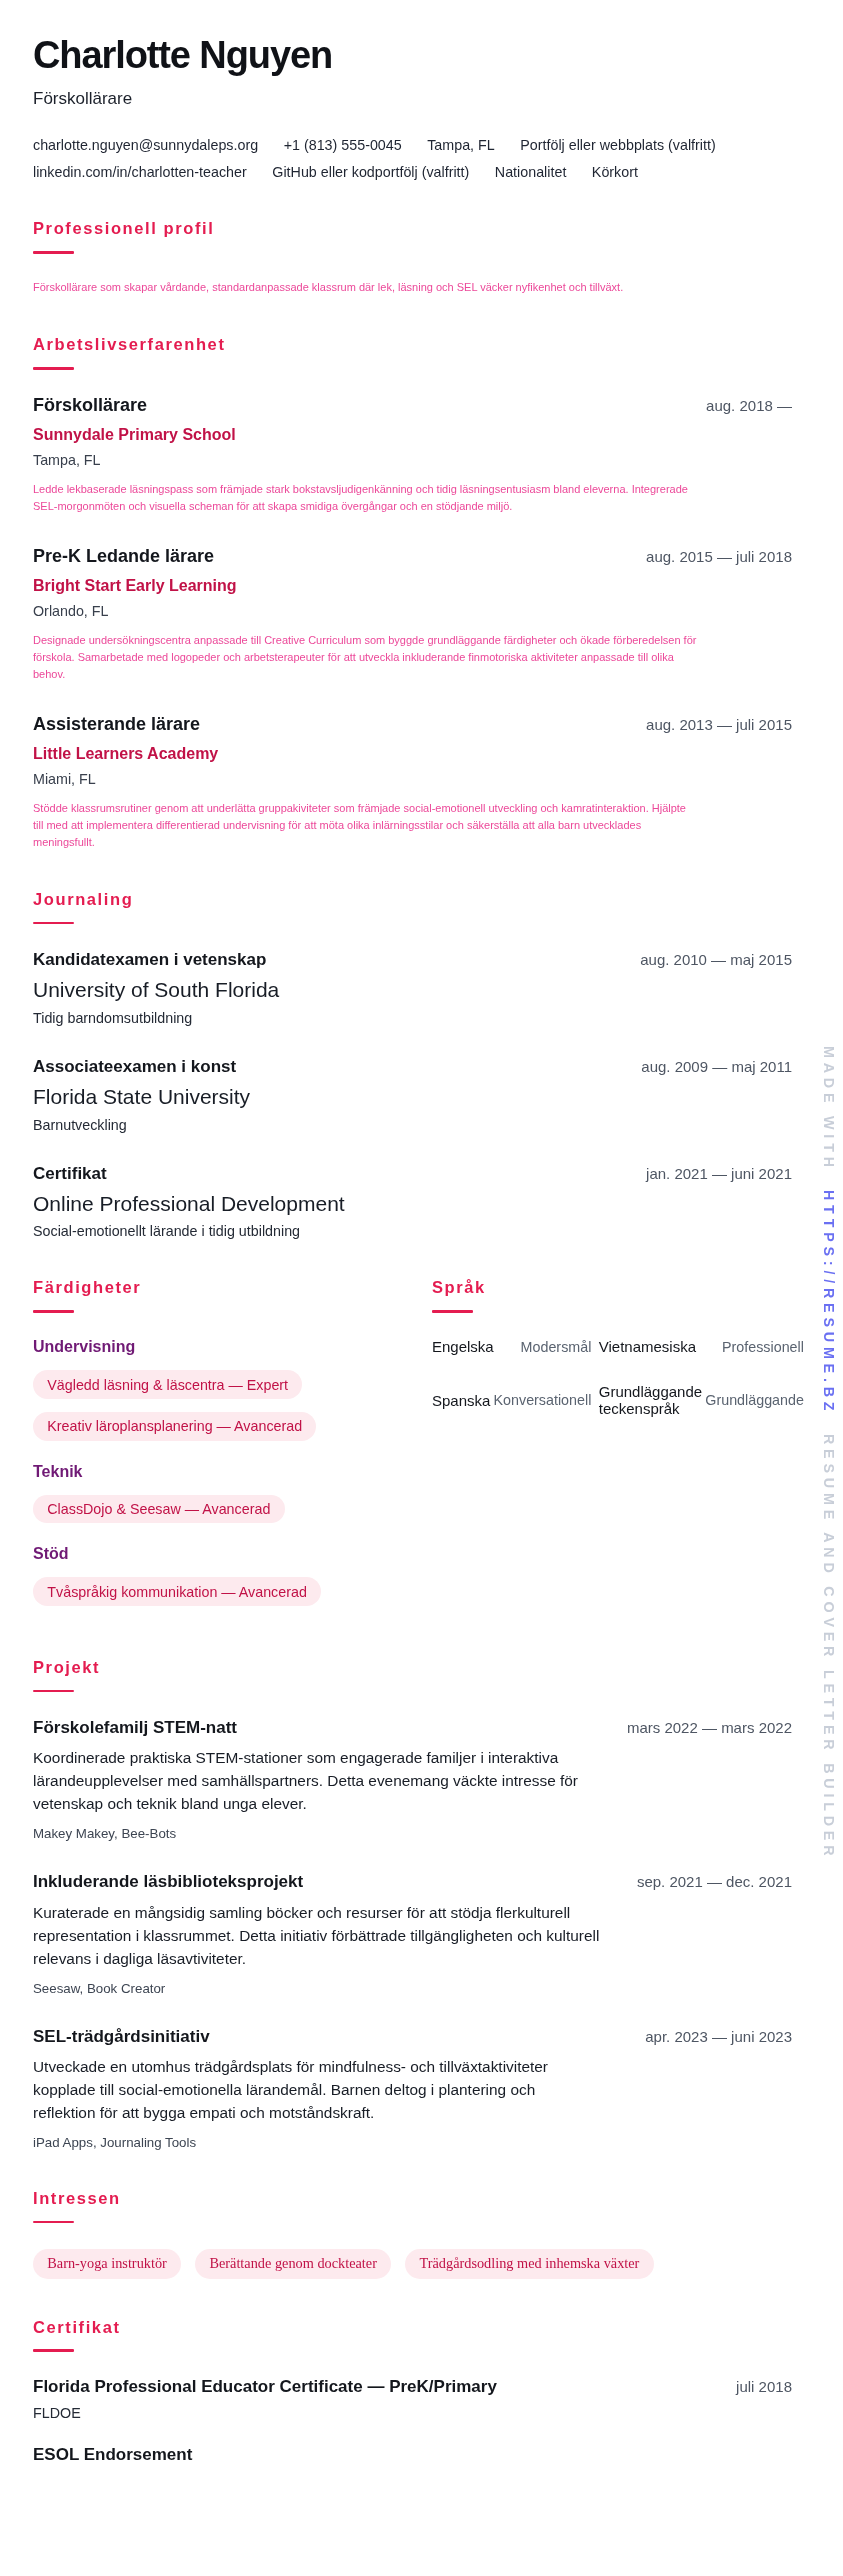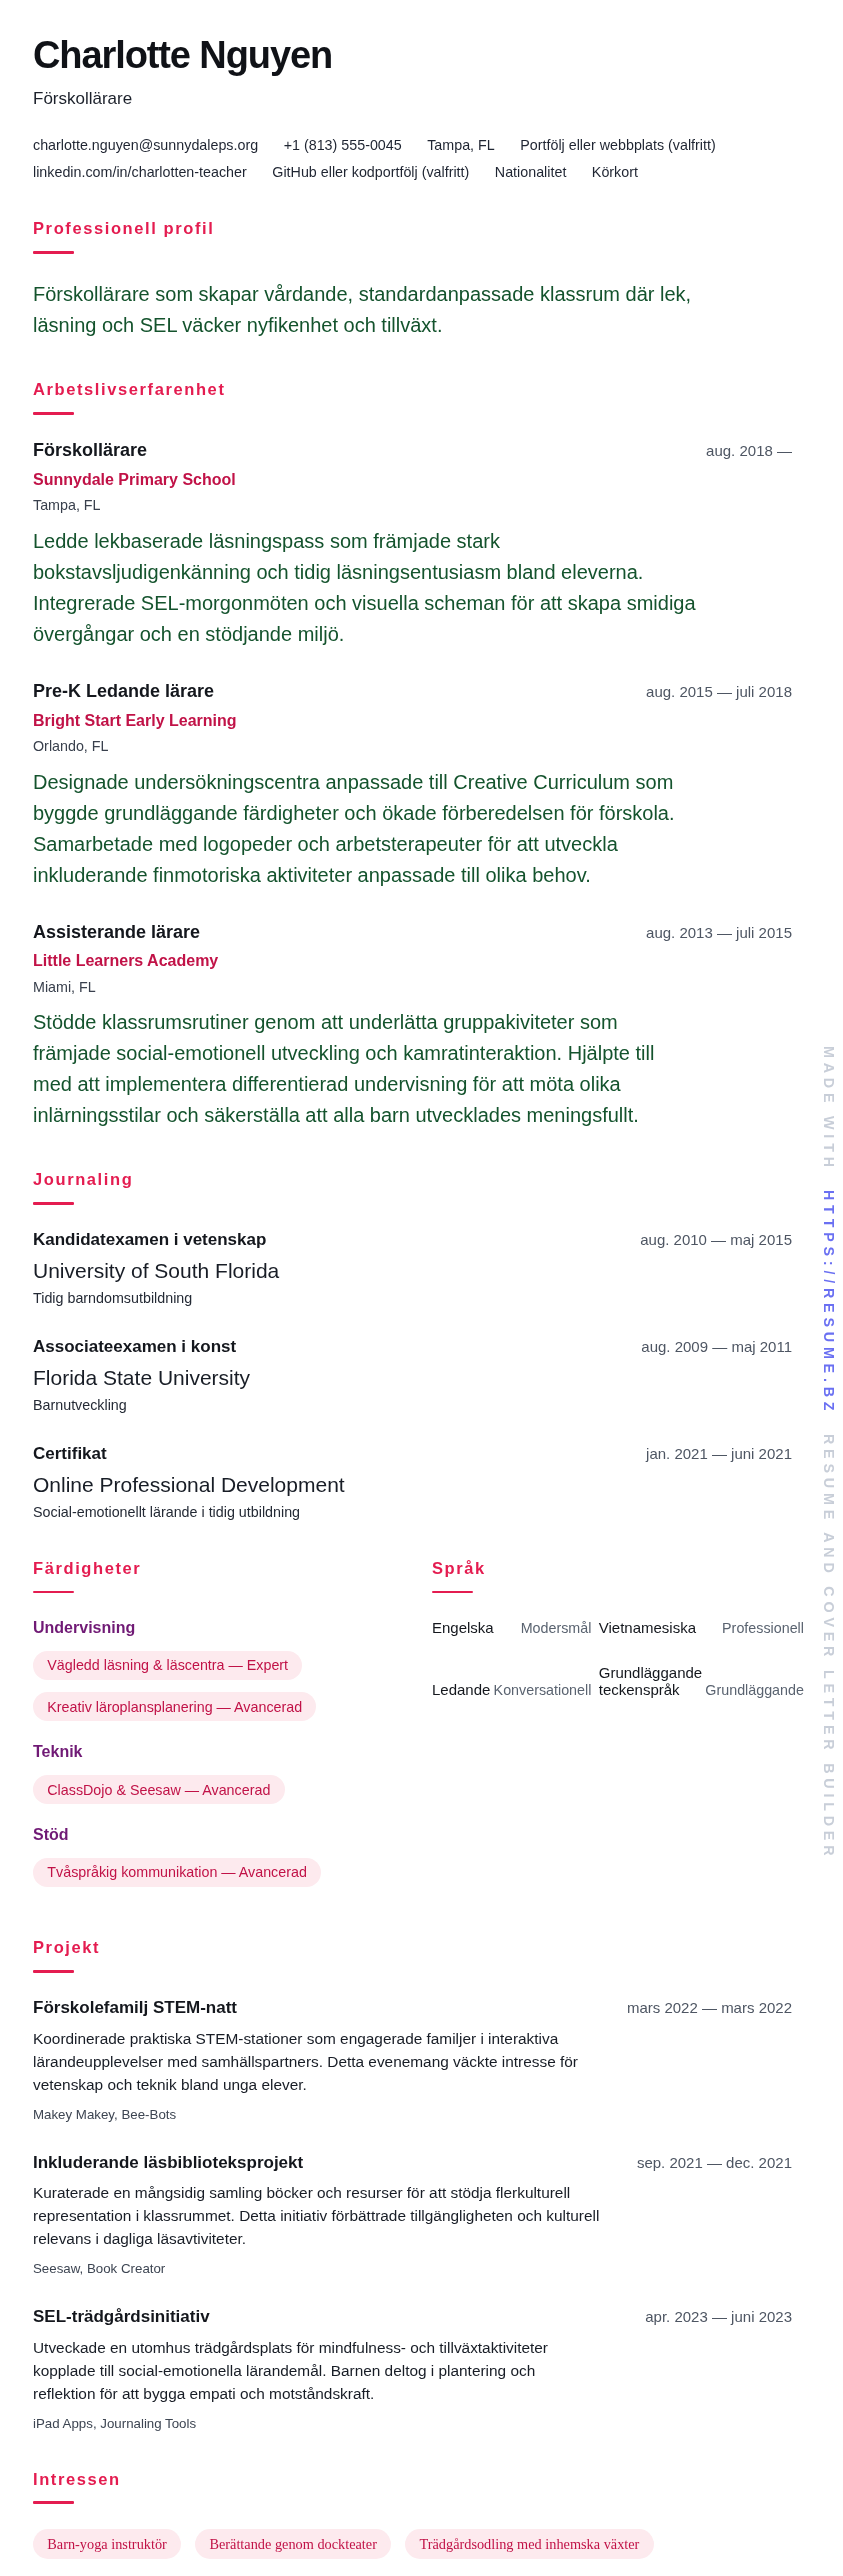--- a/index.html
+++ b/index.html
@@ -73,23 +73,23 @@
   .company {
     font-size: 16px;
     font-weight: 700;
     color: #c11247;
     margin-top: 9.6px;
     display: inline-block;
     text-decoration: none;
   }
   .location { font-size: 14.3px; color: #39404d; margin-top: 8.5px; }
   .desc {
-    font-size: 20px;
+    font-size: 11px;
     line-height: 1.55;
-    color: #14532d;
+    color: #ec4899;
     margin-top: 12.7px;
     max-width: 664px;
   }
   .school { font-size: 21px; color: #181d26; margin-top: 8.5px; }
   .field  { font-size: 14.3px; color: #242a35; margin-top: 7.4px; }
 
   .proj-desc {
     font-size: 15.4px;
     line-height: 1.5;
     color: #181d26;
@@ -122,21 +122,21 @@
     white-space: nowrap;
   }
   .skill-group .pill { display: table; white-space: normal; }
 
   .lang-grid {
     display: grid;
     grid-template-columns: 1fr 1fr;
     column-gap: 7.4px;
     row-gap: 28px;
   }
-  .lang { display: flex; justify-content: space-between; align-items: flex-end; gap: 3.2px; }
+  .lang { display: flex; justify-content: space-between; align-items: center; gap: 3.2px; }
   .lang-name  { font-size: 15px; color: #14171d; max-width: 58%; }
   .lang-level { font-size: 14.3px; color: #5a markers6370; color: #5a6370; text-align: right; }
 
   
   .pill-row { display: flex; flex-wrap: wrap; }
   .pill-row .pill { margin-bottom: 0; margin-right: 14px; font-family: Liberation Serif, serif; }
 
   
   .cert { margin-bottom: 24.4px; }
   .cert:last-child { margin-bottom: 0; }
@@ -295,21 +295,21 @@
             <span class="lang-name">Engelska</span>
             <span class="lang-level">Modersmål</span>
           </div>
 
           <div class="lang">
             <span class="lang-name">Vietnamesiska</span>
             <span class="lang-level">Professionell</span>
           </div>
 
           <div class="lang">
-            <span class="lang-name">Ledande</span>
+            <span class="lang-name">Spanska</span>
             <span class="lang-level">Konversationell</span>
           </div>
 
           <div class="lang">
             <span class="lang-name">Grundläggande teckenspråk</span>
             <span class="lang-level">Grundläggande</span>
           </div>
 
         </div>
       </div>

